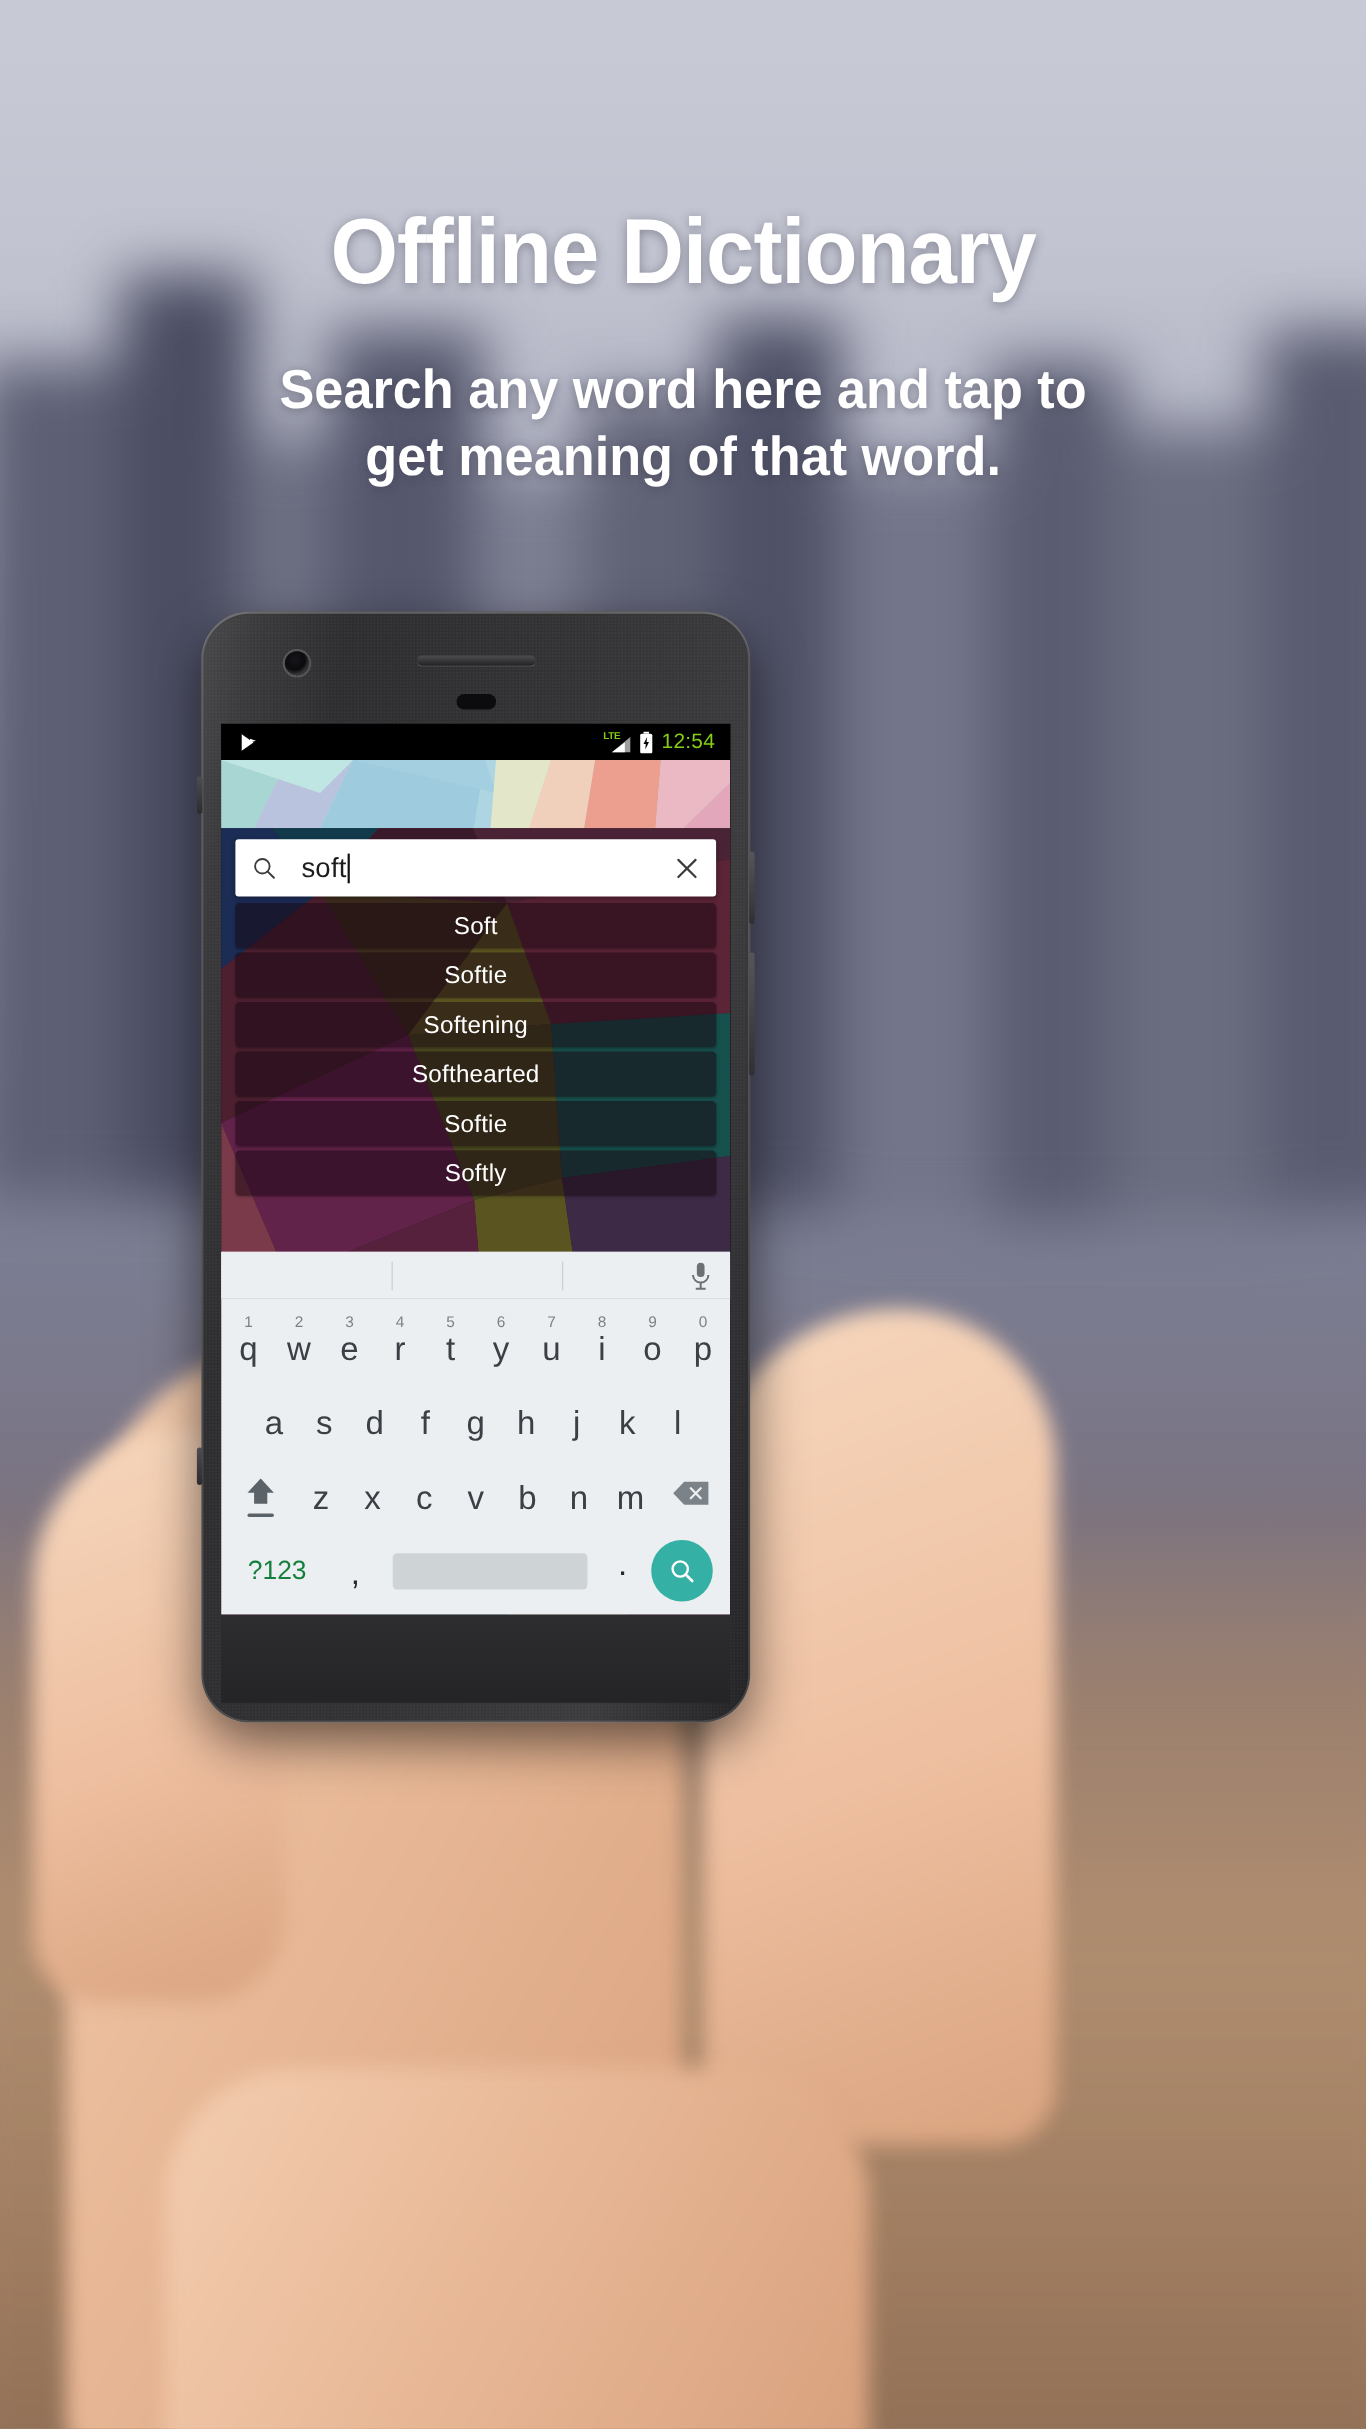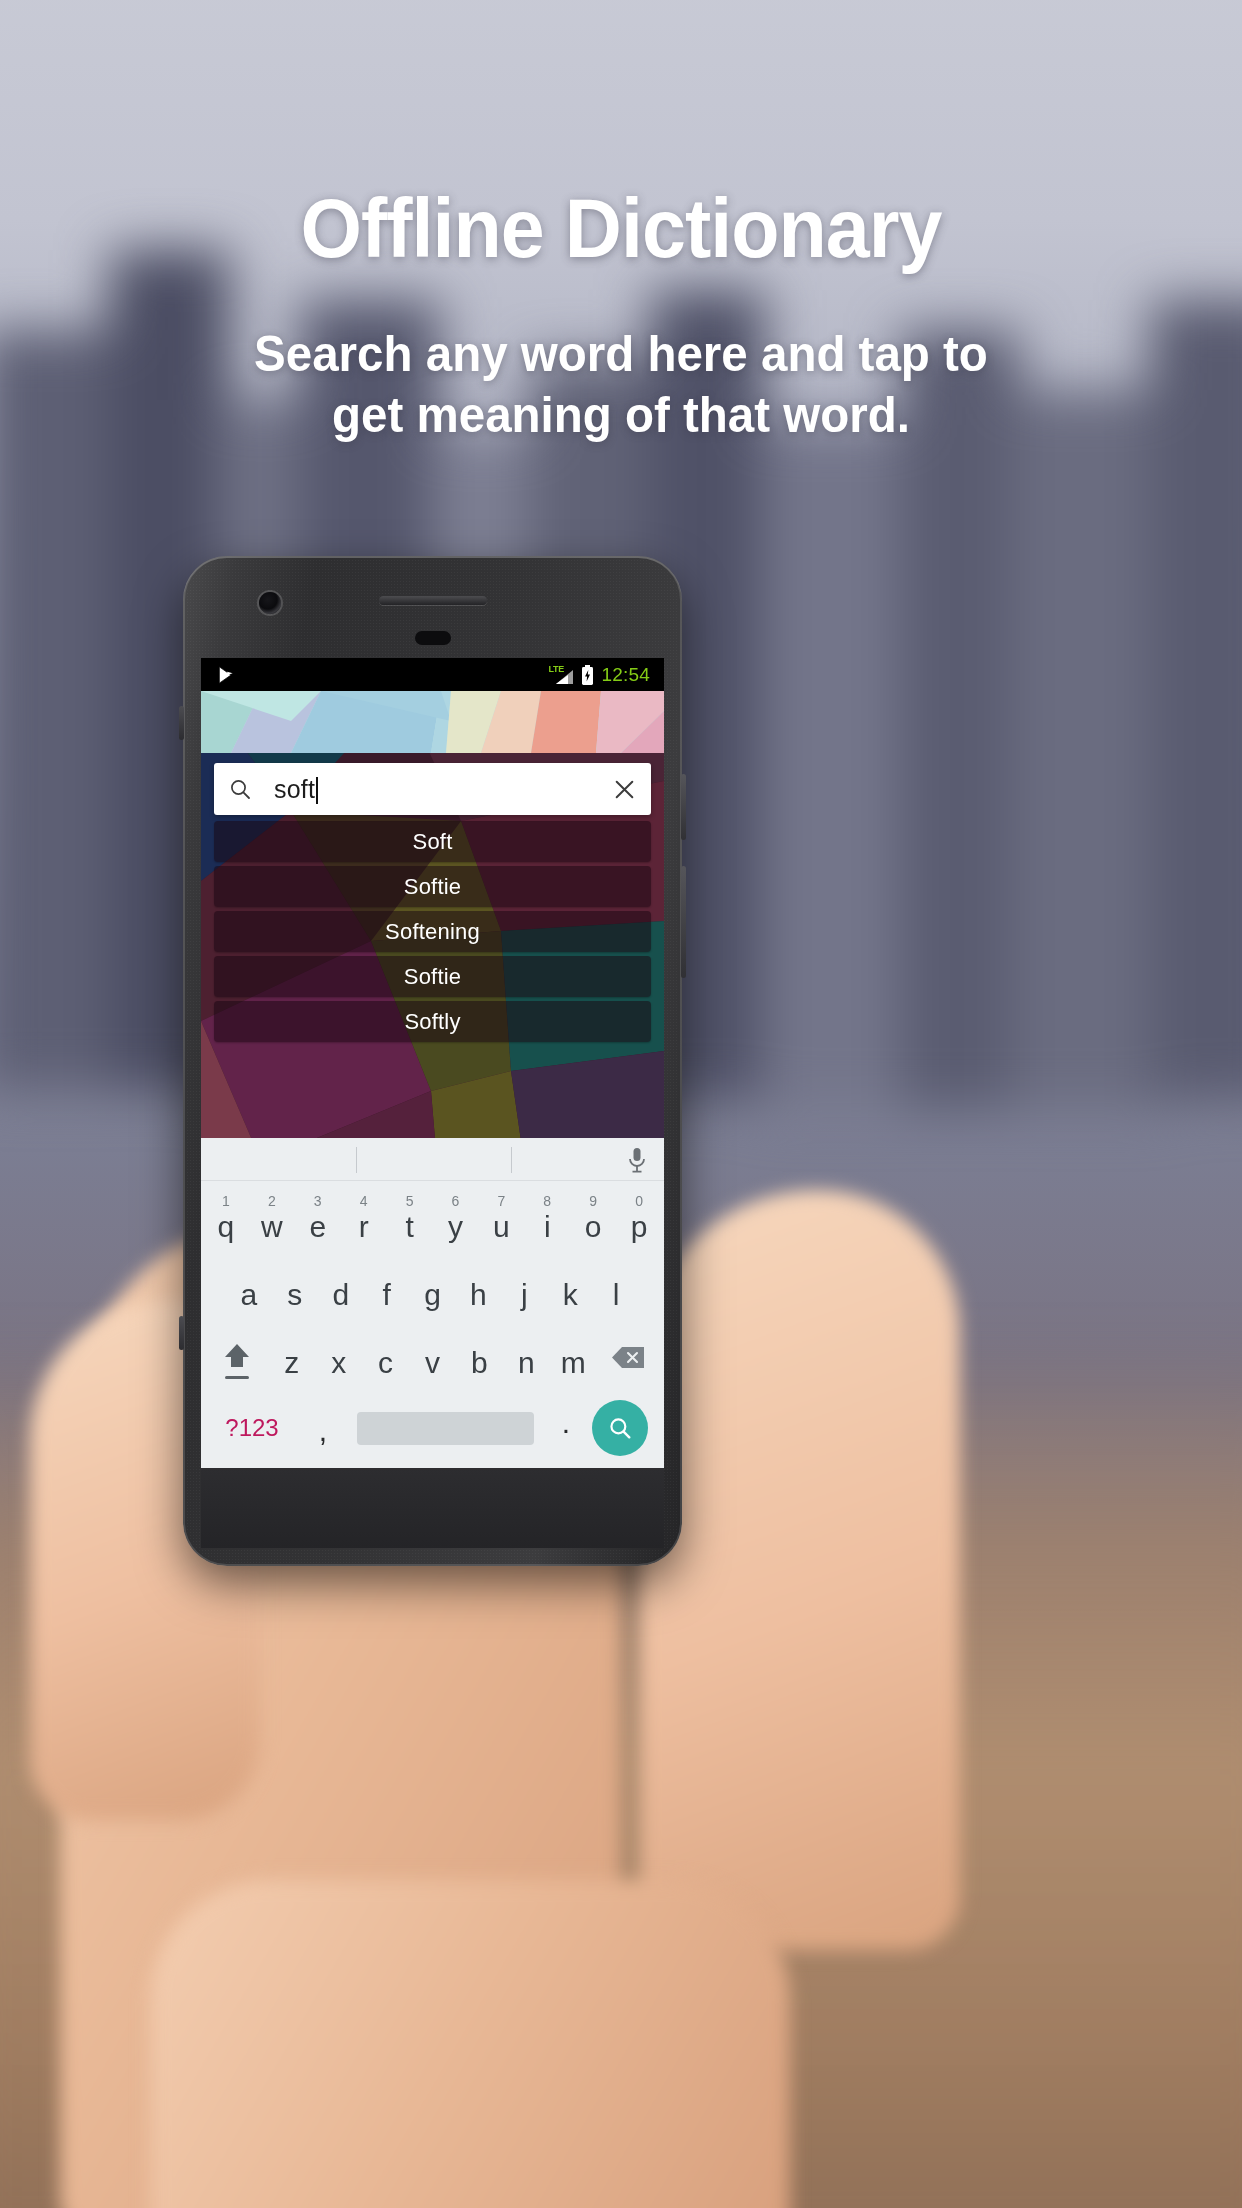--- a/index.html
+++ b/index.html
@@ -175,21 +175,21 @@
     font-size:14px; color:#7b8287; font-weight:400;
   }
   .key .ltr { margin-top:12px; }
   .row2 { padding:0 23px; }
   .row3 { padding:0 2px; }
   .key-wide { flex:1.35; }
   .shift-ic { width:28px; height:33px; }
   .shift-ic + .shift-bar { position:absolute; bottom:12px; width:24px; height:3px; background:#5c6368; border-radius:2px; }
   .bksp-ic { width:34px; height:25px; }
   .row4 { display:flex; align-items:center; height:74px; padding:0 6px; }
-  .k123 { width:86px; text-align:center; font-size:24px; color:#be185d; display:flex; align-items:center; justify-content:center; height:56px; }
+  .k123 { width:86px; text-align:center; font-size:24px; color:#15803d; display:flex; align-items:center; justify-content:center; height:56px; }
   .kcomma { width:56px; text-align:center; font-size:30px; color:#27292b; display:flex; align-items:flex-start; justify-content:center; padding-top:14px; height:56px;}
   .kspace { flex:1; height:33px; background:#ced3d6; border-radius:4px; margin:0 6px; }
   .kperiod { width:52px; text-align:center; font-size:30px; color:#27292b; display:flex; align-items:flex-start; justify-content:center; padding-top:6px; height:56px;}
   .kenter {
     width:56px; height:56px; border-radius:50%; background:#35b0a4;
     display:flex; align-items:center; justify-content:center; margin-right:8px;
   }
 
   
   .bottom-bezel {
@@ -325,20 +325,21 @@
           <svg class="clear-ic" viewBox="0 0 24 24">
             <path d="M4.5 4.5 L19.5 19.5 M19.5 4.5 L4.5 19.5" stroke="#3c3c3c" stroke-width="1.9" stroke-linecap="round"></path>
           </svg>
         </div>
       </div>
 
       <div class="suggestions">
         <div class="sugg">Soft</div>
         <div class="sugg">Softie</div>
         <div class="sugg">Softening</div>
+        <div class="sugg">Softhearted</div>
         <div class="sugg">Softie</div>
         <div class="sugg">Softly</div>
       </div>
 
       <div class="keyboard">
         <div class="kb-strip">
           <div class="kb-div" style="left:155px;"></div>
           <div class="kb-div" style="left:310px;"></div>
           <svg class="mic" viewBox="0 0 22 26">
             <rect x="7.5" y="1" width="7" height="13" rx="3.5" fill="#6b7075"></rect>

